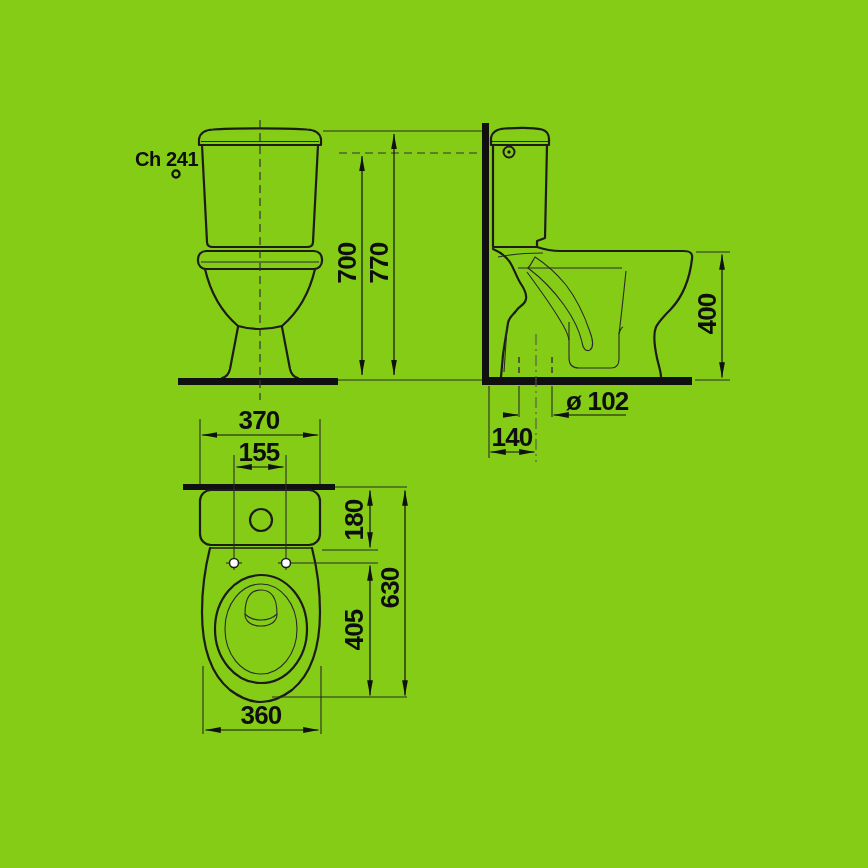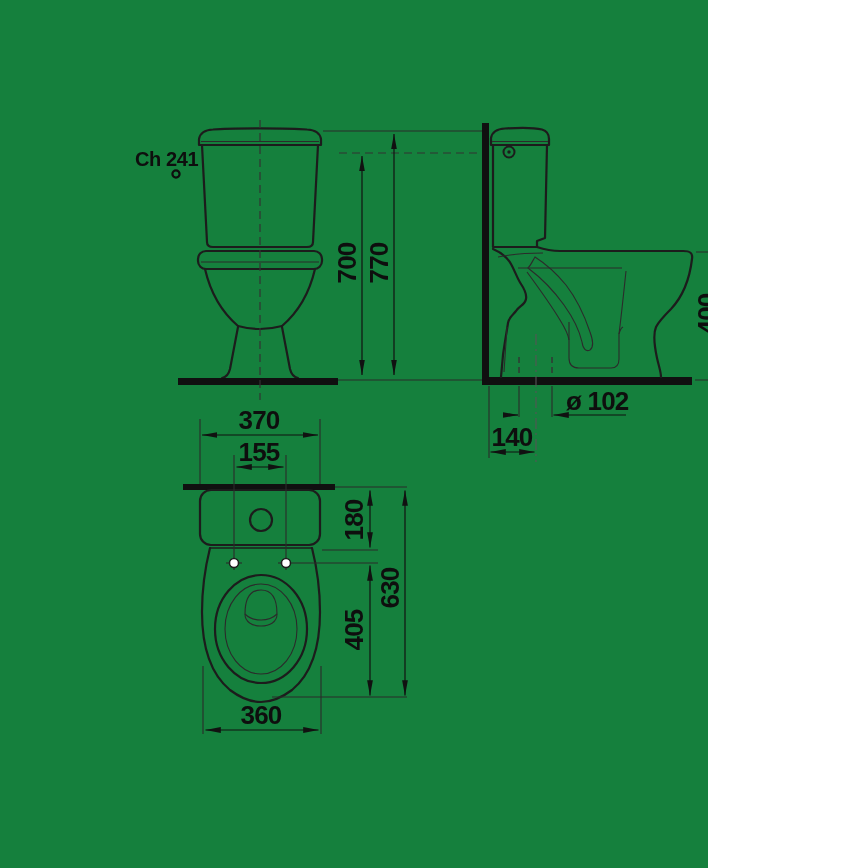--- a/index.html
+++ b/index.html
@@ -1,16 +1,16 @@
 <!DOCTYPE html>
 <html><head>
 <meta charset="utf-8">
 <style>
   html,body{margin:0;padding:0;background:#fff;}
-  .stage{position:relative;width:708px;height:868px;background:#15803d;overflow:hidden;}
+  .stage{position:relative;width:868px;height:868px;background:#84cc16;overflow:hidden;}
   svg{position:absolute;left:0;top:0;}
   
   .o2{fill:none;stroke:#1c1c1c;stroke-width:2.2;stroke-linecap:round;stroke-linejoin:round;}
   .o15{fill:none;stroke:#1c1c1c;stroke-width:1.6;stroke-linecap:round;stroke-linejoin:round;}
   .t{fill:none;stroke:#2b2b2b;stroke-width:1.1;}
   .d{fill:none;stroke:#111;stroke-width:1.2;}
   .dash{fill:none;stroke:#333;stroke-width:1.2;stroke-dasharray:8 5;}
   .dashsm{fill:none;stroke:#333;stroke-width:1.4;stroke-dasharray:6 4;}
   .cdash{fill:none;stroke:#555;stroke-width:1.1;stroke-dasharray:11 4 2 4;}
   .thick{fill:#101010;stroke:none;}

